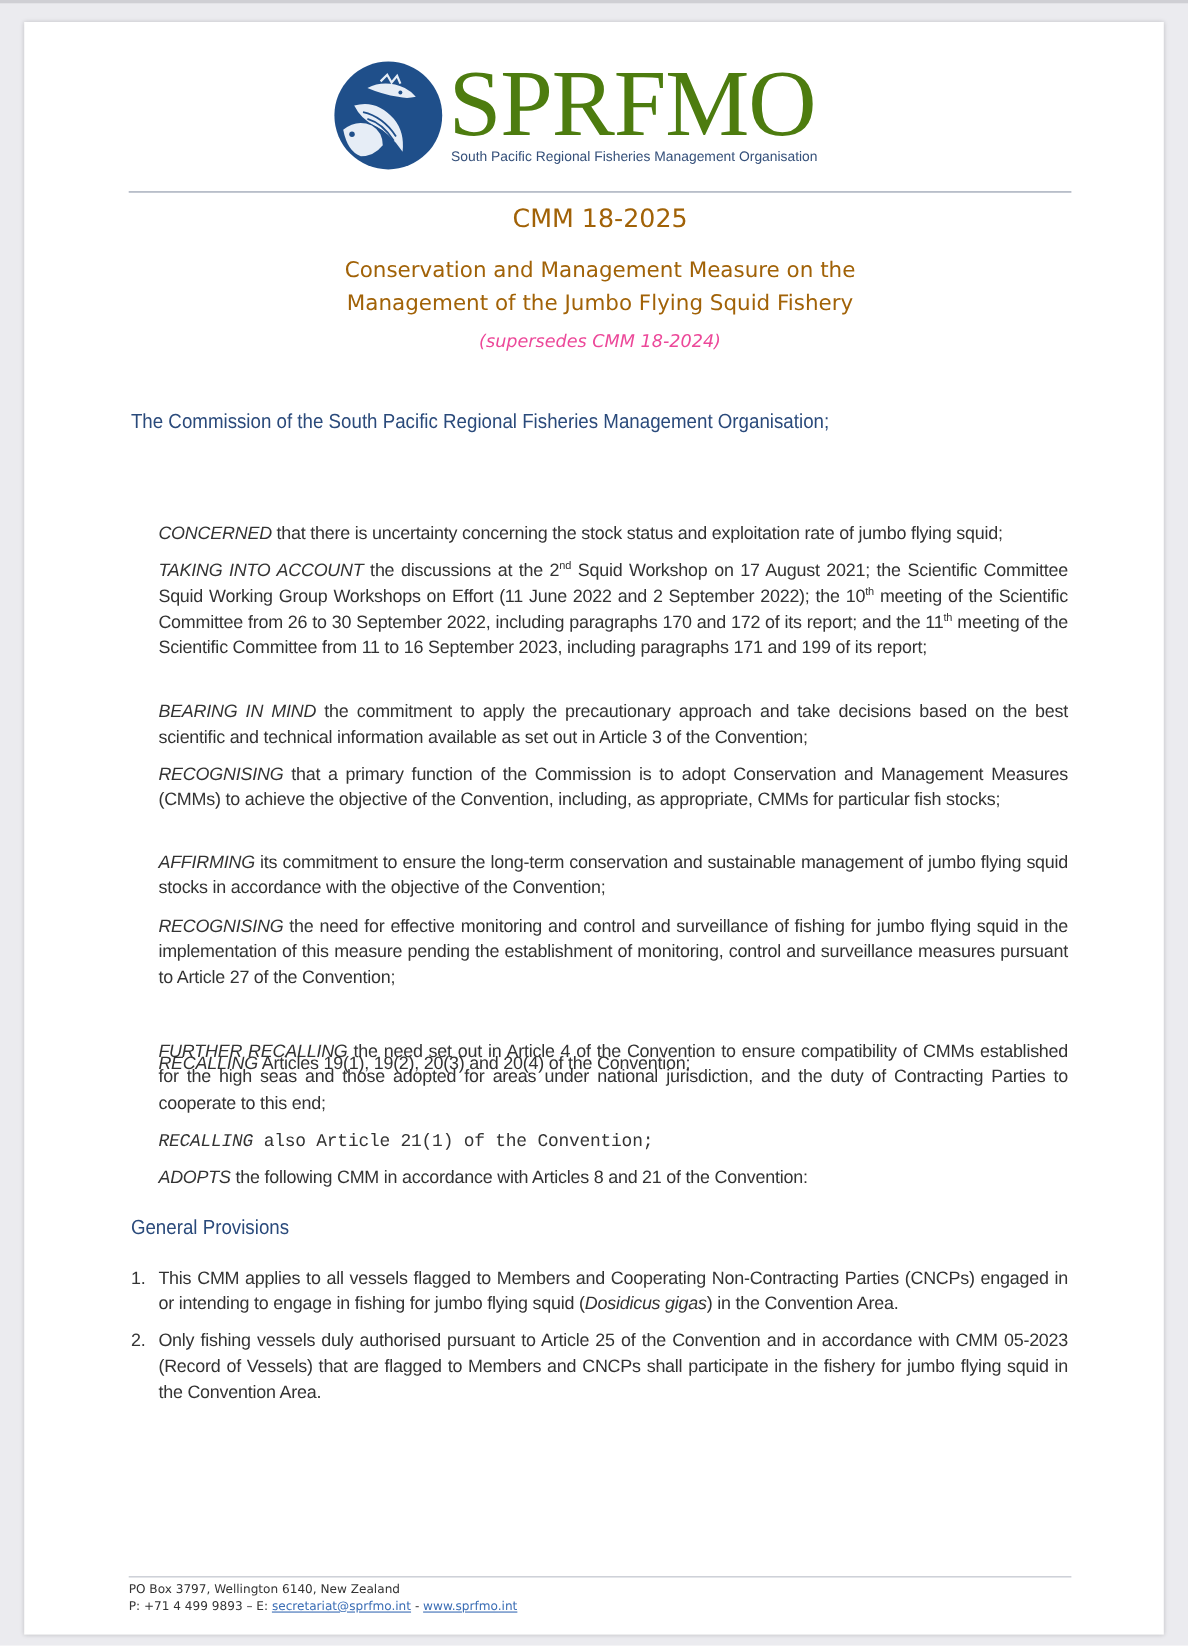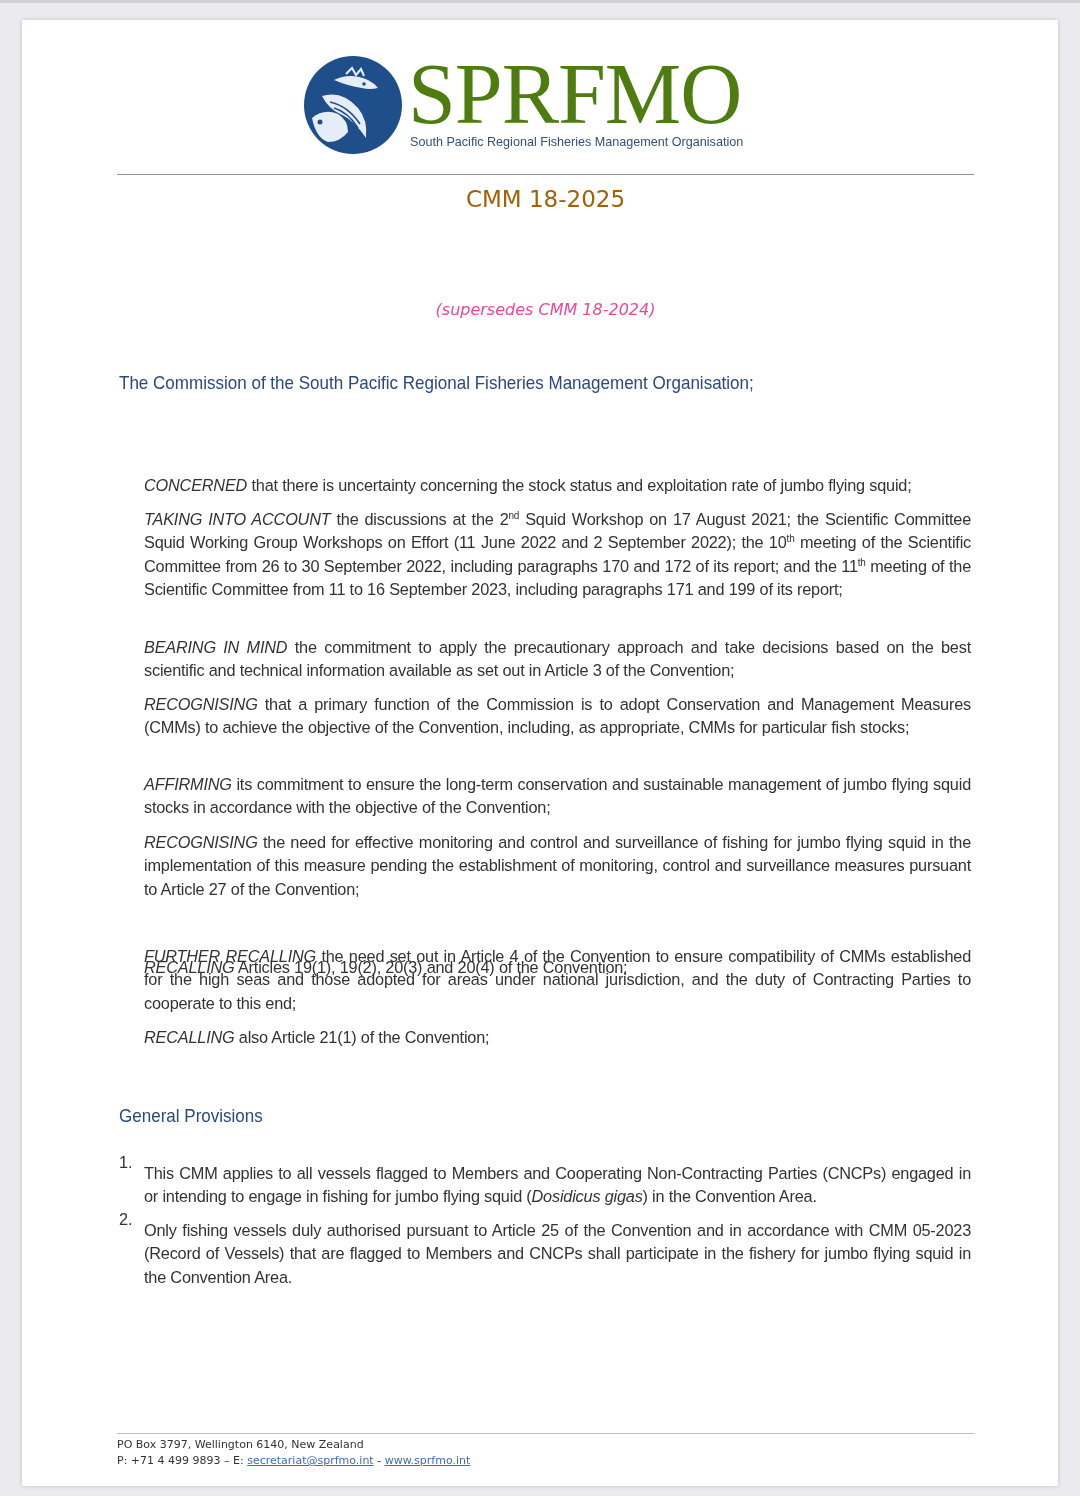--- a/index.html
+++ b/index.html
@@ -51,21 +51,21 @@
     font-family: "Liberation Sans", sans-serif; font-size: 16.3px; line-height: 23.4px;
     color: #333; text-align: justify; letter-spacing: -0.2px;
   }
   .para em { font-style: italic; }
   .para sup { font-size: 10px; line-height: 0; }
   .list-item { position: absolute; left: 97px; width: 852px; }
   .list-num {
     position: absolute; left: 0; top: 0;
     font-family: "Liberation Sans", sans-serif; font-size: 16.3px; line-height: 23.4px; color: #333;
   }
-  .list-item .para { left: 25px; width: 827px; margin-top: 11px; }
+  .list-item .para { left: 25px; width: 827px; }
   .footer {
     position: absolute; left: 95px; width: 857px; 
     font-family: "DejaVu Sans", sans-serif; font-size: 11px; color: #333; line-height: 16px;
   }
   .footer a { color: #3a6db5; text-decoration: underline; }
 </style>
 </head>
 <body>
 
 <div class="top-strip"></div>
@@ -84,20 +84,24 @@
         <circle cx="60" cy="28" r="1.8" fill="#1f4f8a"></circle>
       </svg>
     </div>
     <div class="logo-word">SPRFMO</div>
     <div class="logo-sub">South Pacific Regional Fisheries Management Organisation</div>
   </div>
 
   <div class="rule top"></div>
 
   <div class="title-block doc-number">CMM 18-2025</div>
+  <div class="title-block doc-title">
+    <div>Conservation and Management Measure on the</div>
+    <div>Management of the Jumbo Flying Squid Fishery</div>
+  </div>
   <div class="title-block doc-sub">(supersedes CMM 18-2024)</div>
 
   <div class="heading h-commission">The Commission of the South Pacific Regional Fisheries Management Organisation;</div>
 
 
   <div class="para" style="top:454px;"><em>CONCERNED</em><span> that there is uncertainty concerning the stock status and exploitation rate of jumbo flying squid;</span></div>
 
   <div class="para" style="top:488px;"><em>TAKING INTO ACCOUNT</em><span> the discussions at the 2</span><sup>nd</sup><span> Squid Workshop on 17 August 2021; the Scientific Committee Squid Working Group Workshops on Effort (11 June 2022 and 2 September 2022); the 10</span><sup>th</sup><span> meeting of the Scientific Committee from 26 to 30 September 2022, including paragraphs 170 and 172 of its report; and the 11</span><sup>th</sup><span> meeting of the Scientific Committee from 11 to 16 September 2023, including paragraphs 171 and 199 of its report;</span></div>
 
   <div class="para" style="top:616px;"><em>BEARING IN MIND</em><span> the commitment to apply the precautionary approach and take decisions based on the best scientific and technical information available as set out in Article 3 of the Convention;</span></div>
@@ -105,22 +109,23 @@
   <div class="para" style="top:753px;"><em>AFFIRMING</em><span> its commitment to ensure the long-term conservation and sustainable management of jumbo flying squid stocks in accordance with the objective of the Convention;</span></div>
 
   <div class="para" style="top:673px;"><em>RECOGNISING</em><span> that a primary function of the Commission is to adopt Conservation and Management Measures (CMMs) to achieve the objective of the Convention, including, as appropriate, CMMs for particular fish stocks;</span></div>
 
   <div class="para" style="top:811px;"><em>RECOGNISING</em><span> the need for effective monitoring and control and surveillance of fishing for jumbo flying squid in the implementation of this measure pending the establishment of monitoring, control and surveillance measures pursuant to Article 27 of the Convention;</span></div>
 
   <div class="para" style="top:936px;"><em>RECALLING</em><span> Articles 19(1), 19(2), 20(3) and 20(4) of the Convention;</span></div>
 
   <div class="para" style="top:925px;"><em>FURTHER RECALLING</em><span> the need set out in Article 4 of the Convention to ensure compatibility of CMMs established for the high seas and those adopted for areas under national jurisdiction, and the duty of Contracting Parties to cooperate to this end;</span></div>
 
-  <div class="para" style="top:1006px;"><em>RECALLING</em><span> also Article 21(1) of the Convention;</span></div>
+  <div class="para" style="top:1006px;font-family:Liberation Mono, monospace;"><em>RECALLING</em><span> also Article 21(1) of the Convention;</span></div>
 
+  <div class="para" style="top:1039px;"><em>ADOPTS</em><span> the following CMM in accordance with Articles 8 and 21 of the Convention:</span></div>
 
   <div class="heading h-general">General Provisions</div>
 
   <div class="list-item" style="top:1131px;">
     <span class="list-num">1.</span>
     <div class="para" style="top:0;"><span>This CMM applies to all vessels flagged to Members and Cooperating Non-Contracting Parties (CNCPs) engaged in or intending to engage in fishing for jumbo flying squid (</span><em>Dosidicus gigas</em><span>) in the Convention Area.</span></div>
   </div>
 
   <div class="list-item" style="top:1188px;">
     <span class="list-num">2.</span>

